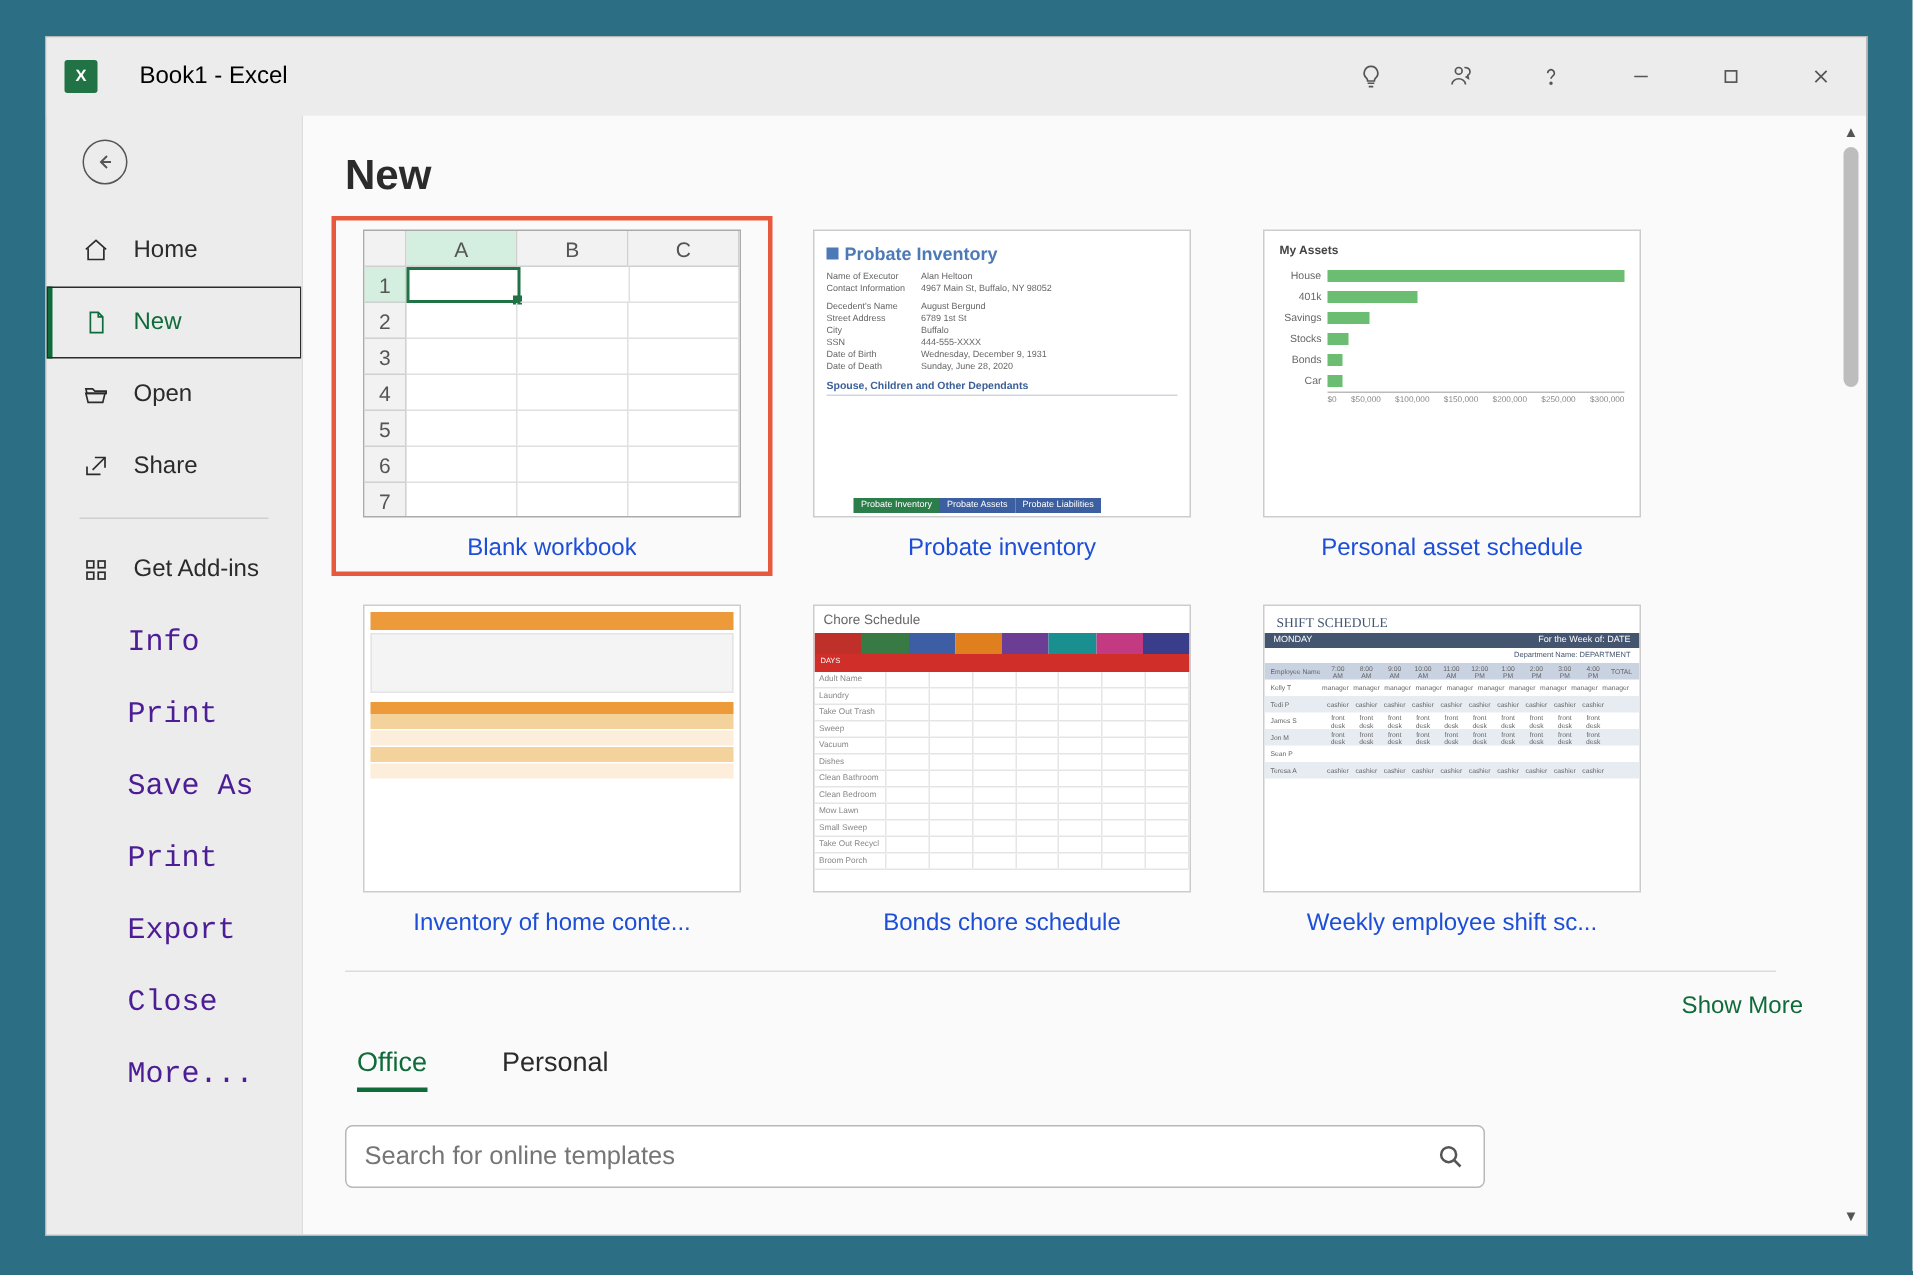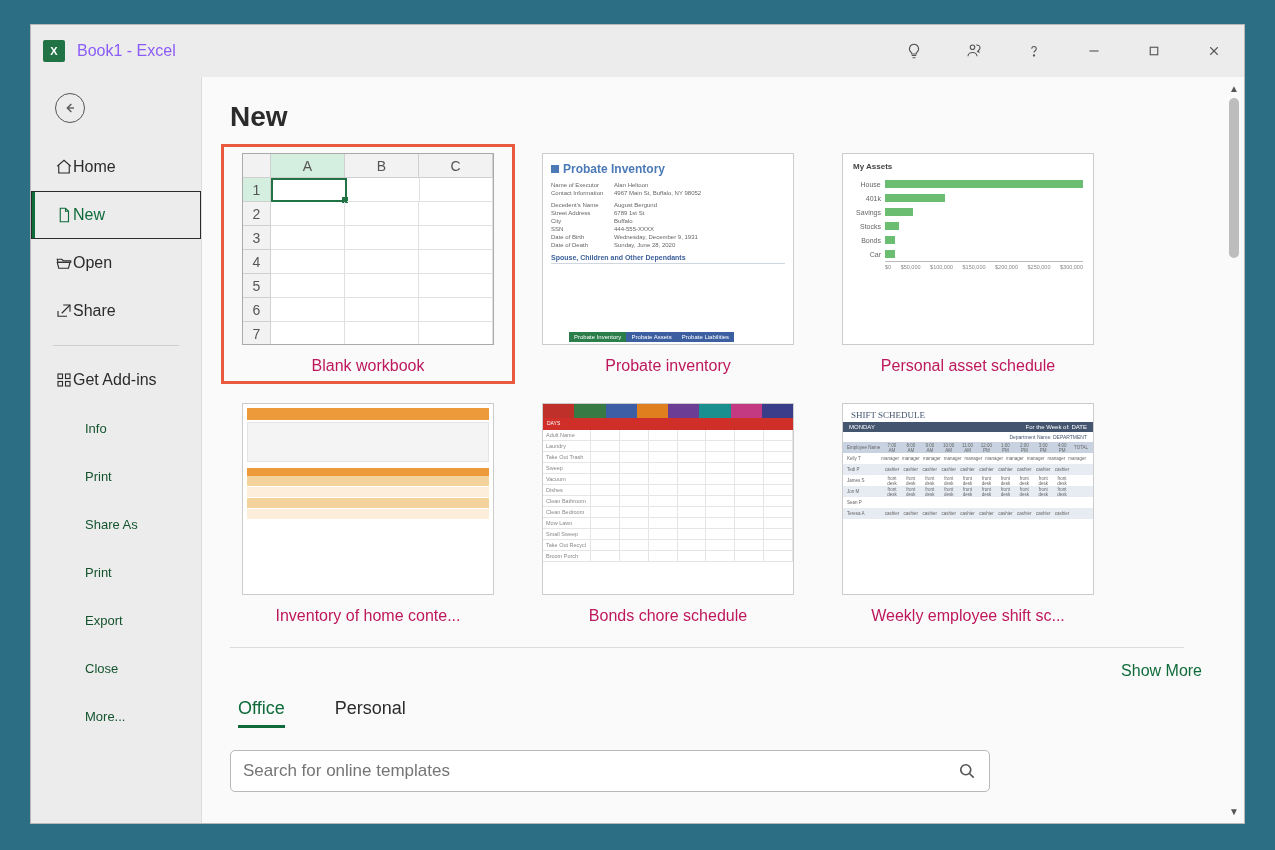--- a/index.html
+++ b/index.html
@@ -31,21 +31,21 @@
     position:relative;
   }
   .titlebar .app-icon {
     width:22px;height:22px;
     background:#217346;
     display:flex;align-items:center;justify-content:center;
     color:#fff;font-size:11px;font-weight:bold;
     margin-right:12px;
     border-radius:2px;
   }
-  .titlebar .title { font-size:16px; color:#8b5cf6; }
+  .titlebar .title { font-size:16px; color:#000000;margin-left:16px; }
   .title-right {
     position:absolute;
     right:0; top:0;
     height:52px;
     display:flex;
     align-items:center;
   }
   .title-right .tbtn {
     width:60px; height:52px;
     display:flex;align-items:center;justify-content:center;
@@ -65,42 +65,43 @@
     border:1.5px solid #555;
     border-radius:50%;
     margin:6px 0 20px 24px;
     display:flex;align-items:center;justify-content:center;
   }
   .back-btn svg { width:16px;height:16px;stroke:#555;fill:none;stroke-width:2; }
   .side-item {
     height:48px;
     display:flex;align-items:center;
     padding-left:24px;
-    gap:0;
+    gap:16px;
     font-size:16px;
     color:#2b2b2b;
     cursor:pointer;
   }
   .side-item svg { width:18px;height:18px;stroke:#2b2b2b;fill:none;stroke-width:1.5; }
   .side-item.active {
     border-left:4px solid #0f6b3a;
     padding-left:20px;
     color:#0f6b3a;
     outline:1px solid #2b2b2b;
     outline-offset:-1px;
   }
   .side-item.active svg { stroke:#0f6b3a; }
   .side-divider { margin:10px 22px; border:none; border-top:1px solid #cfcfcf; }
   .side-sub {
     padding-left:54px;
     height:48px;
     display:flex;align-items:center;
-    font-size:13px;
-    color:#14532d;
+    font-size:20px;
+    color:#4c1d95;
     cursor:pointer;
+    font-family:Liberation Mono, monospace;
   }
 
   .content {
     flex:1;
     background:#fafafa;
     border-left:1px solid #ddd;
     padding:24px 0 0 28px;
     overflow:hidden;
     position:relative;
   }
@@ -116,21 +117,21 @@
   }
   .tmpl-thumb {
     width:252px;height:192px;
     background:#fff;
     border:1px solid #ccc;
     position:relative;
     overflow:hidden;
   }
   .tmpl.highlight { border:3px solid #e85a3d; padding:6px; margin:-9px; }
   .tmpl.highlight .tmpl-thumb { border:1px solid #aaa; }
-  .tmpl-label { margin-top:12px; font-size:16px; color:#be185d; text-align:center;max-width:230px;white-space:nowrap;overflow:hidden;text-overflow:ellipsis; }
+  .tmpl-label { margin-top:12px; font-size:16px; color:#1d4ed8; text-align:center;max-width:230px;white-space:nowrap;overflow:hidden;text-overflow:ellipsis; }
 
   
   .bw-grid { position:absolute; inset:0; }
   .bw-col-headers { display:flex; height:24px; }
   .bw-corner { width:28px;height:24px; background:#f2f2f2;border-right:1px solid #d0d0d0;border-bottom:1px solid #d0d0d0; }
   .bw-col { flex:1; background:#f2f2f2;border-right:1px solid #d0d0d0;border-bottom:1px solid #d0d0d0;display:flex;align-items:center;justify-content:center;font-size:14px;color:#555; }
   .bw-col.sel { background:#d4eee0; }
   .bw-row { display:flex; height:24px; }
   .bw-rh { width:28px; background:#f2f2f2;border-right:1px solid #d0d0d0;border-bottom:1px solid #d0d0d0;display:flex;align-items:center;justify-content:center;font-size:14px;color:#555; }
   .bw-rh.sel { background:#d4eee0; }
@@ -318,21 +319,21 @@
         <span>Get Add-ins</span>
       </div>
 
       <div class="side-sub">
           <span>Info</span>
         </div>
       <div class="side-sub">
           <span>Print</span>
         </div>
       <div class="side-sub">
-          <span>Share As</span>
+          <span>Save As</span>
         </div>
       <div class="side-sub">
           <span>Print</span>
         </div>
       <div class="side-sub">
           <span>Export</span>
         </div>
       <div class="side-sub">
           <span>Close</span>
         </div>
@@ -498,20 +499,21 @@
             <div class="hi-trow"></div>
             <div class="hi-trow alt"></div>
             <div class="hi-trow"></div>
             <div class="hi-trow alt"></div>
           </div>
           <div class="tmpl-label">Inventory of home conte...</div>
         </div>
 
         <div class="tmpl">
           <div class="tmpl-thumb chore-thumb">
+            <div class="chore-title">Chore Schedule</div>
             <div class="chore-head">
                 <div></div>
                 <div></div>
                 <div></div>
                 <div></div>
                 <div></div>
                 <div></div>
                 <div></div>
                 <div></div>
               </div>

